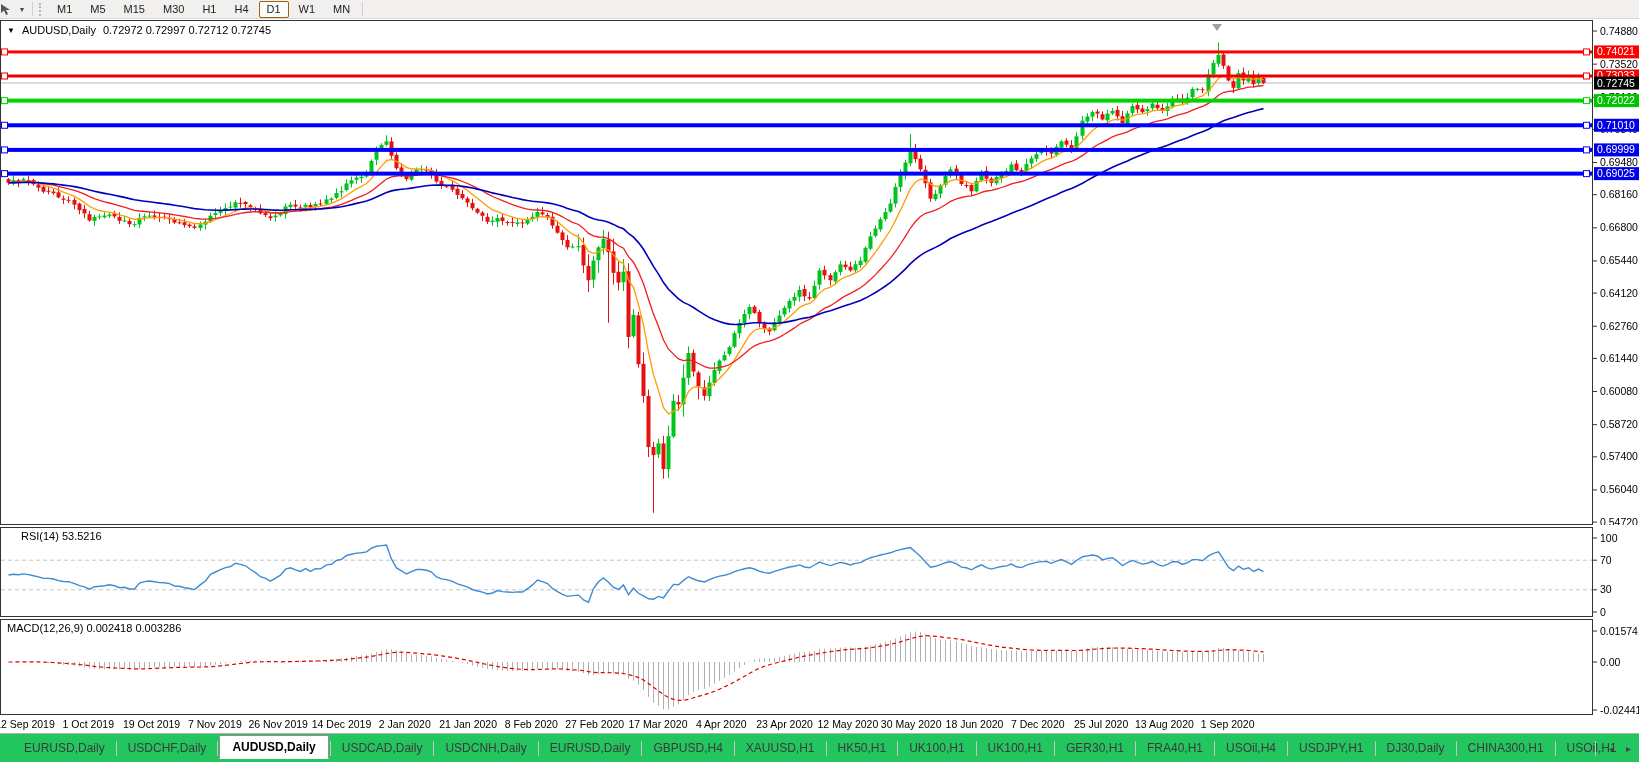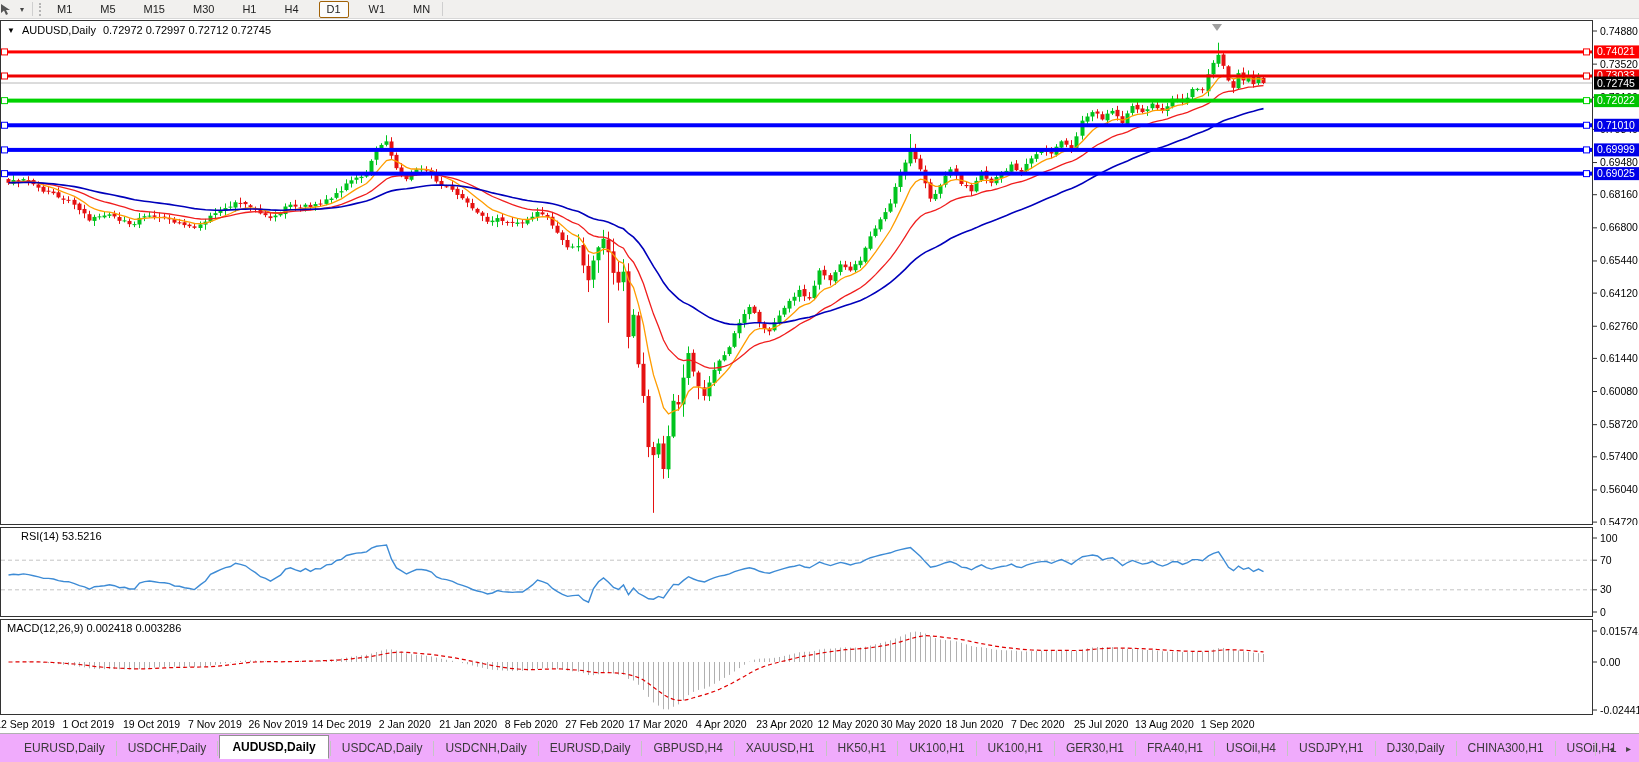--- a/index.html
+++ b/index.html
@@ -5,37 +5,37 @@
   html,body{margin:0;padding:0;background:#fff;font-family:"Liberation Sans",sans-serif;}
   #app{position:relative;width:1639px;height:762px;overflow:hidden;background:#fff;}
 
   
   #toolbar{position:absolute;top:0;left:0;width:100%;height:18px;background:#f1f0ee;
            border-bottom:1px solid #d8d8d8;display:flex;align-items:center;font-size:11px;color:#222;}
   .tool-icon{width:16px;height:14px;margin-left:3px;display:flex;align-items:center;justify-content:center;}
   .caret{font-size:8px;color:#444;margin:0 4px 0 1px;}
   .tsep{width:1px;height:14px;background:#cfcfcf;margin:0 4px;}
   .grip{width:4px;height:13px;border-left:2px dotted #b5b5b5;margin:0 4px 0 2px;}
-  #tf-buttons{display:flex;align-items:center;gap:12px;}
+  #tf-buttons{display:flex;align-items:center;gap:2px;}
   .tfbtn{padding:1px 7px;border:1px solid transparent;border-radius:2px;line-height:13px;}
   .tfbtn.active{background:#fcfcfc;border:1px solid #a16207;}
 
   
   svg{position:absolute;left:0;display:block;}
   #chart-title{position:absolute;top:24px;left:7px;font-size:11px;color:#000;display:flex;gap:7px;align-items:center;white-space:nowrap;}
   #chart-title .tri{font-size:8px;color:#000;}
   #rsi-label{position:absolute;top:530px;left:21px;font-size:11px;color:#000;}
   #macd-label{position:absolute;top:622px;left:7px;font-size:11px;color:#000;}
 
   
   #date-axis{position:absolute;top:715px;left:0;width:1593px;height:18px;}
   .dlabel{position:absolute;top:3px;transform:translateX(-50%);font-size:10.5px;color:#000;white-space:nowrap;}
 
   
-  #tabbar{position:absolute;top:733px;left:0;width:100%;height:29px;background:#f0abfc;
+  #tabbar{position:absolute;top:733px;left:0;width:100%;height:29px;background:#22c55e;
           border-top:1px solid #b0b0b0;display:flex;align-items:center;font-size:12px;color:#3a3a3a;box-sizing:border-box;}
   #tabs{display:flex;align-items:center;margin-left:14px;}
   .tab{padding:4px 10px;white-space:nowrap;}
   .tab.active{background:#fff;border:1px solid #8f8f8f;border-bottom:1px solid #fff;font-weight:bold;color:#000;position:relative;top:-1px;padding:4px 12px;}
   .tabsep{width:1px;height:15px;background:#c4c4c4;margin:0 1px;}
   #tab-arrows{position:absolute;right:8px;display:flex;gap:12px;color:#444;font-size:10px;align-items:center;}
 </style>
 </head>
 <body>
 

